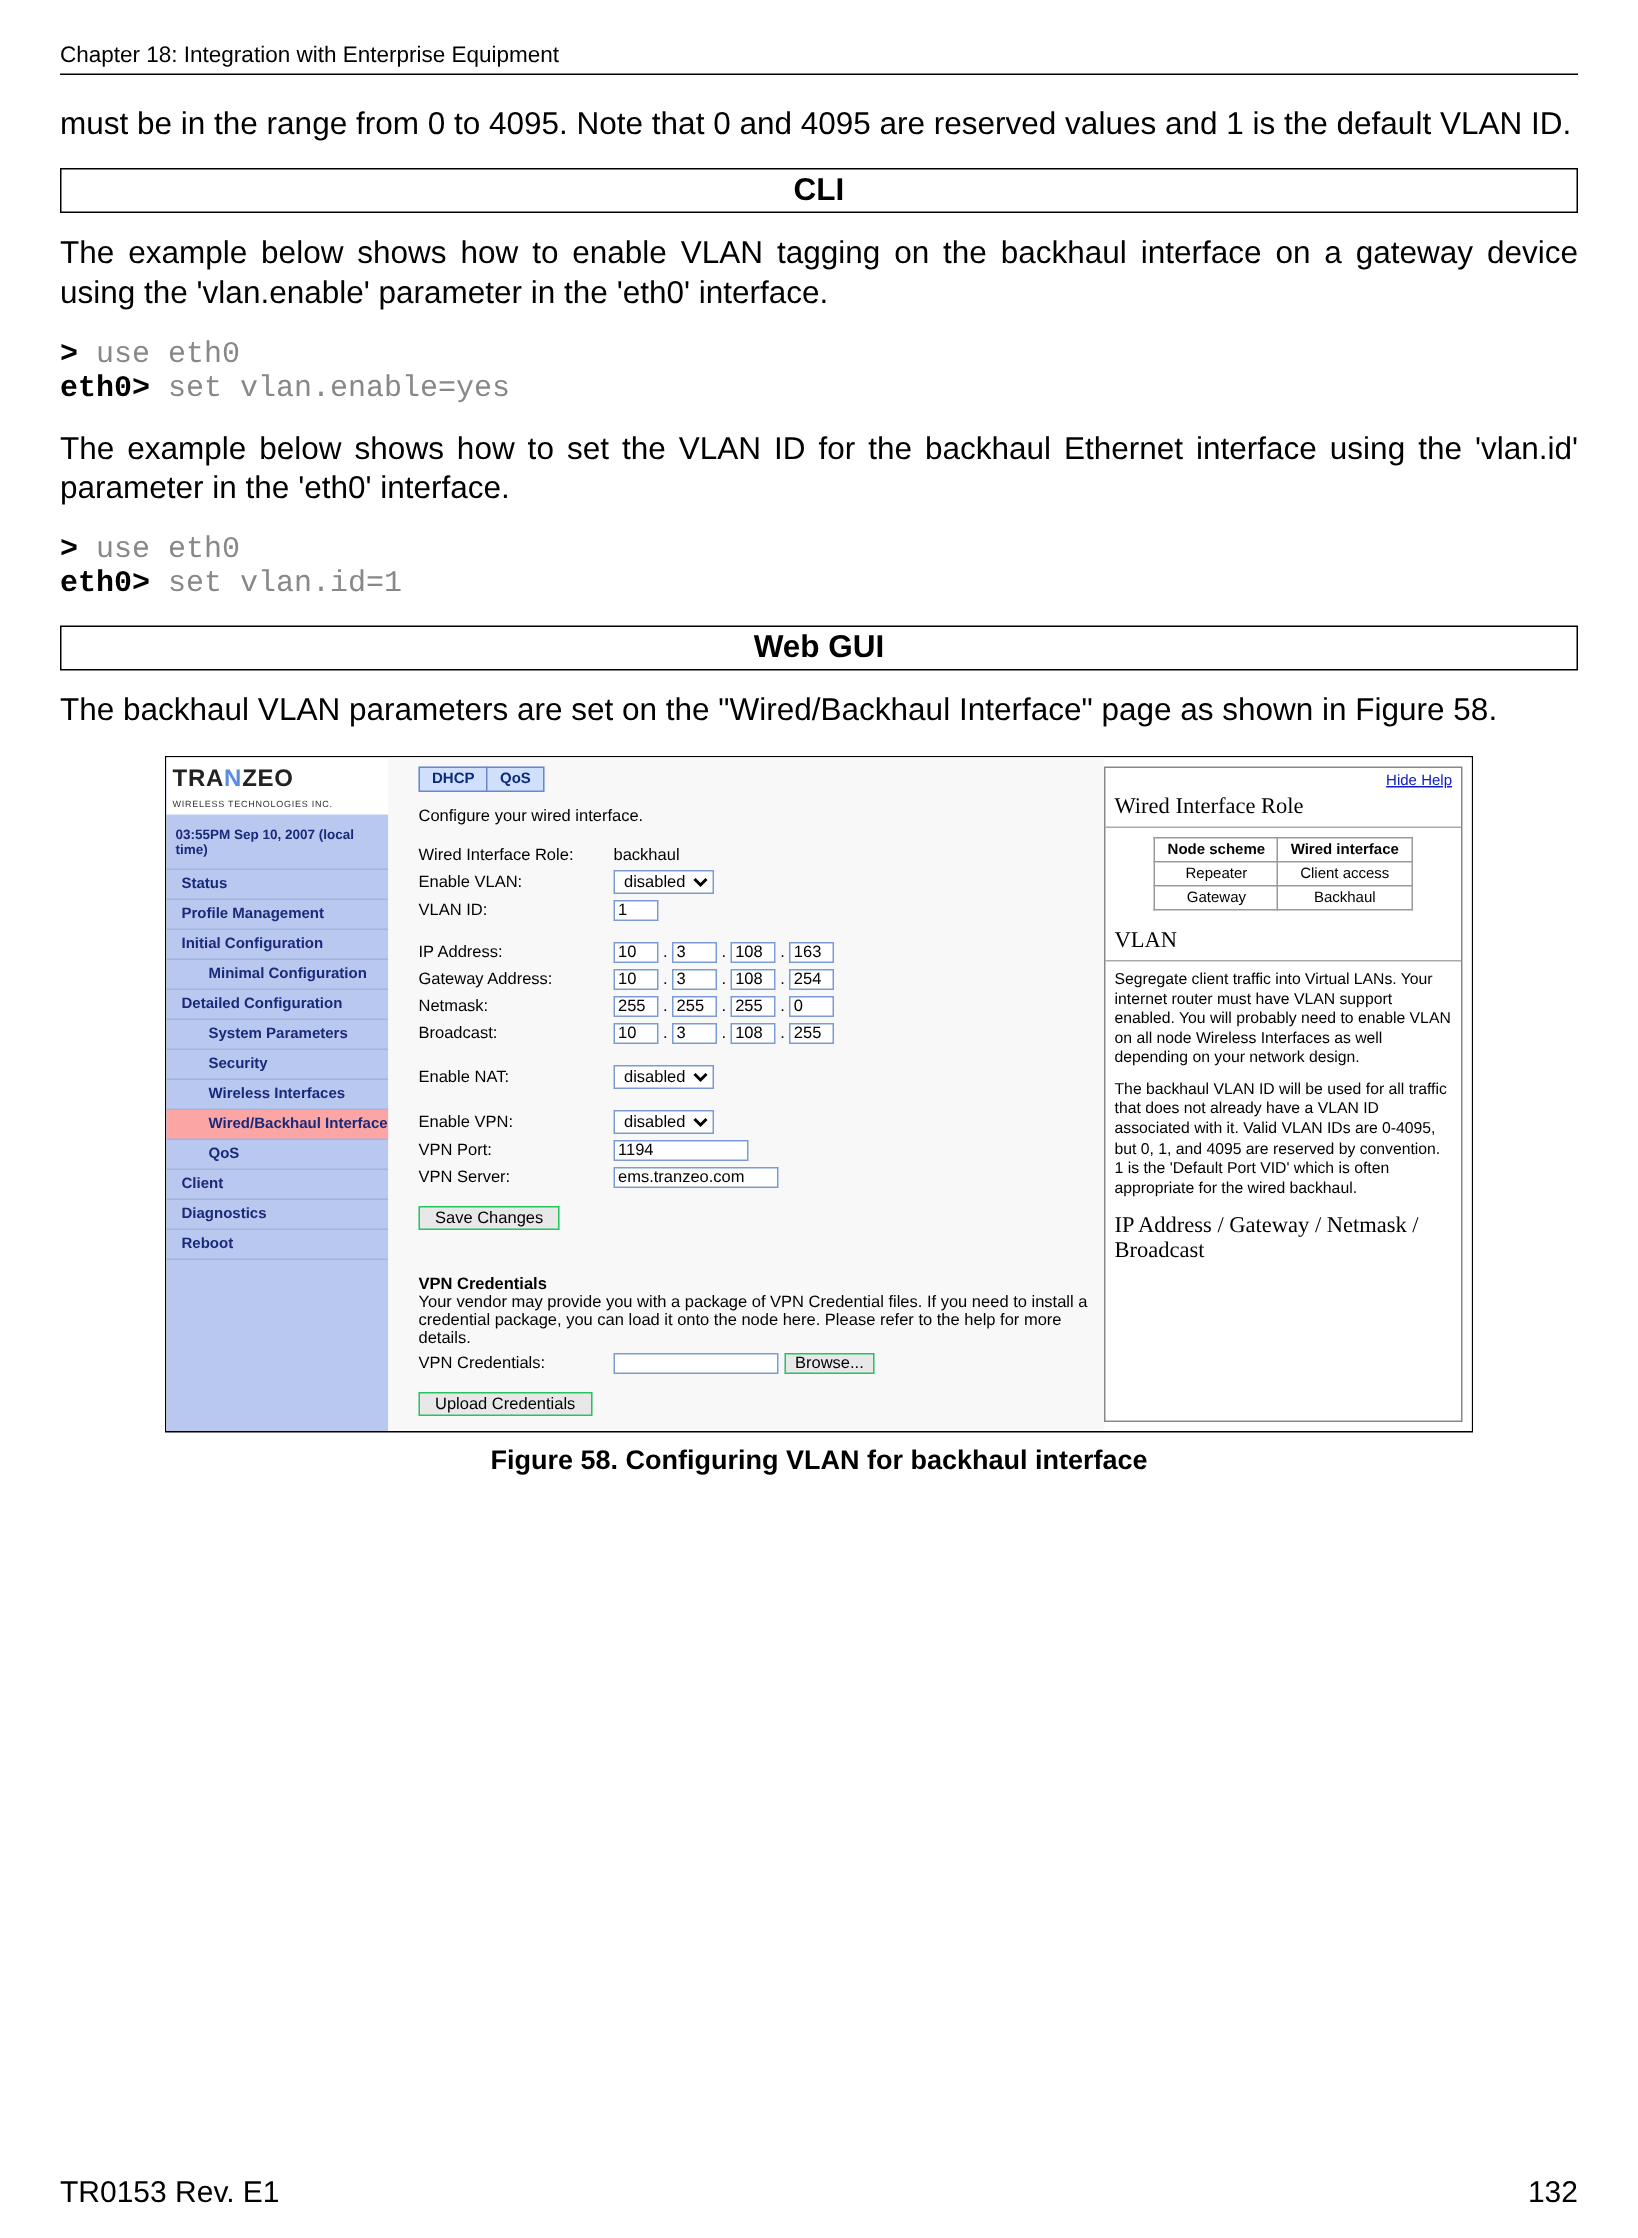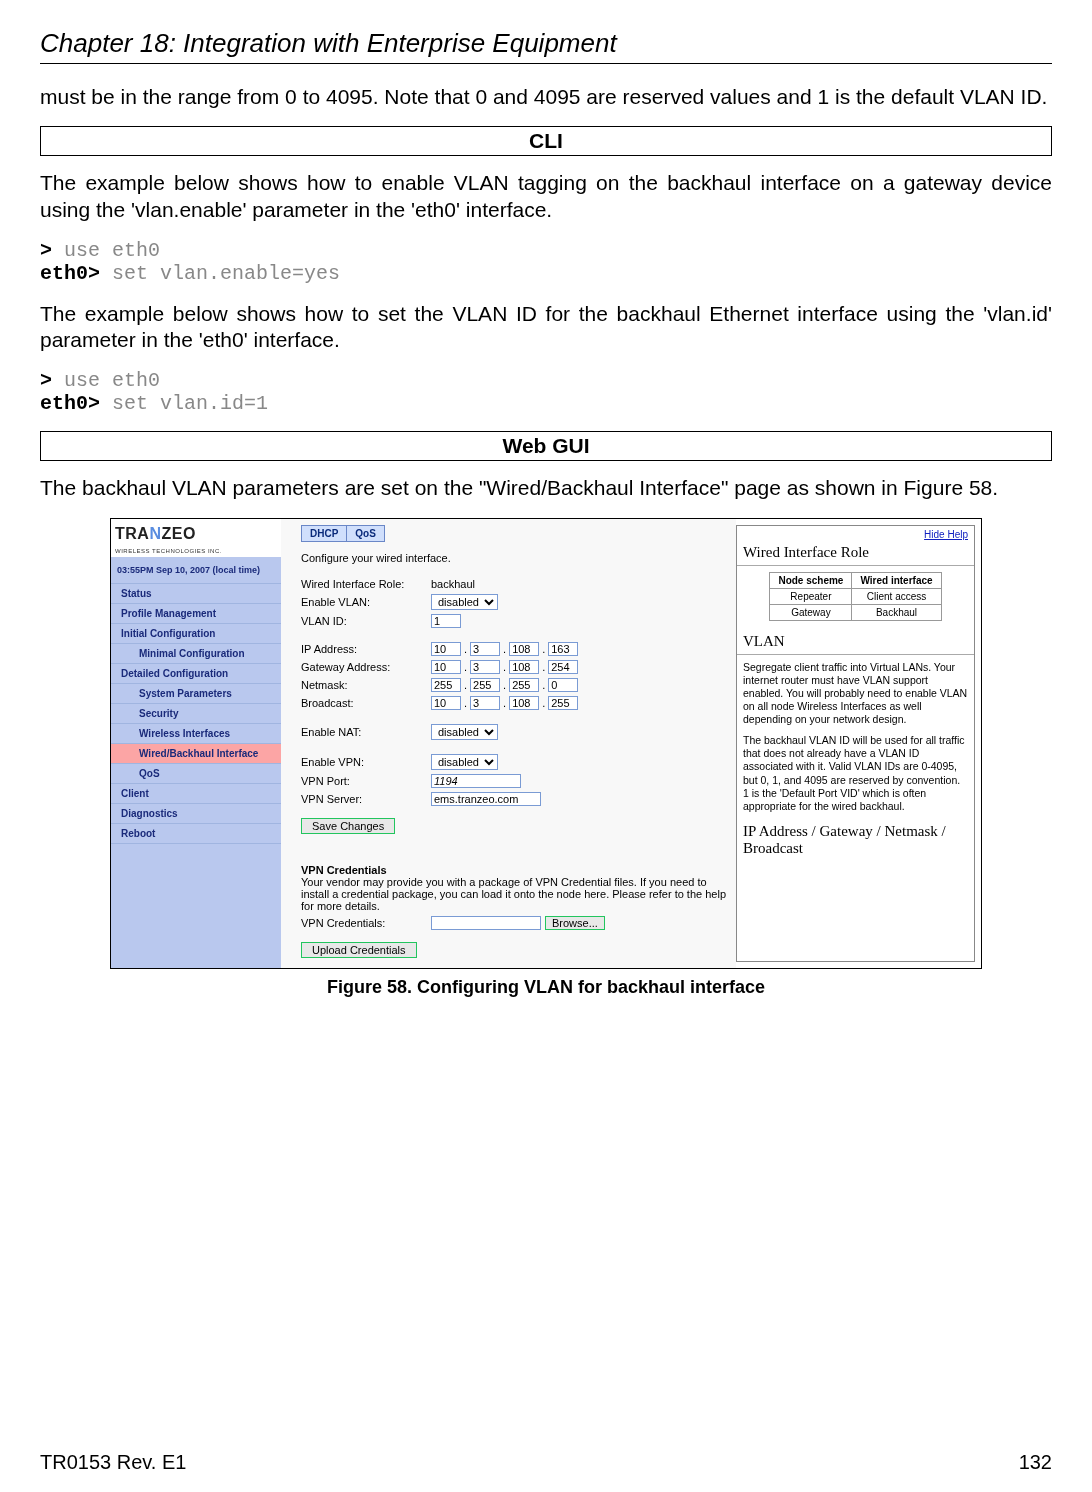--- a/index.html
+++ b/index.html
@@ -6,22 +6,21 @@
   body {
     font-family: Arial, Helvetica, sans-serif;
     background: #fff;
     color: #000;
     width: 1092px;
     height: 1492px;
     padding: 28px 40px 20px 40px;
     position: relative;
   }
   .header-line {
-    font-style: italic;
-    font-size: 26px;
+    font-size: 15px;
     margin-bottom: 4px;
   }
   hr.top-rule { border: none; border-top: 1.5px solid #000; margin-bottom: 20px; }
   .body-text {
     font-size: 21px;
     line-height: 1.25;
     text-align: justify;
     margin-bottom: 16px;
   }
   .section-box {
@@ -45,21 +44,21 @@
     margin: 10px 70px 8px 70px;
     border: 1px solid #000;
   }
   .gui {
     display: flex;
     font-family: Tahoma, Verdana, sans-serif;
     font-size: 11px;
     background: #fff;
   }
   .sidebar {
-    width: 170px;
+    width: 148px;
     background: #b9c8ee;
     padding-bottom: 20px;
   }
   .logo-area {
     background: #fff;
     padding: 6px 4px 2px 4px;
     text-align: left;
   }
   .logo-text {
     font-weight: bold;
@@ -283,21 +282,21 @@
             <span class="form-label">Enable NAT:</span>
             <select><option>disabled</option></select>
           </div>
 
         <div class="form-row">
             <span class="form-label">Enable VPN:</span>
             <select><option>disabled</option></select>
           </div>
         <div class="form-row">
             <span class="form-label">VPN Port:</span>
-            <input type="text" style="width: 90px; font-style: italic;" value="1194">
+            <input type="text" style="width: 90px;" value="1194">
           </div>
         <div class="form-row">
             <span class="form-label">VPN Server:</span>
             <input type="text" style="width: 110px;" value="ems.tranzeo.com">
           </div>
 
         <button class="btn">Save Changes</button>
 
         <div class="vpn-section">
           <b>VPN Credentials</b><br>

